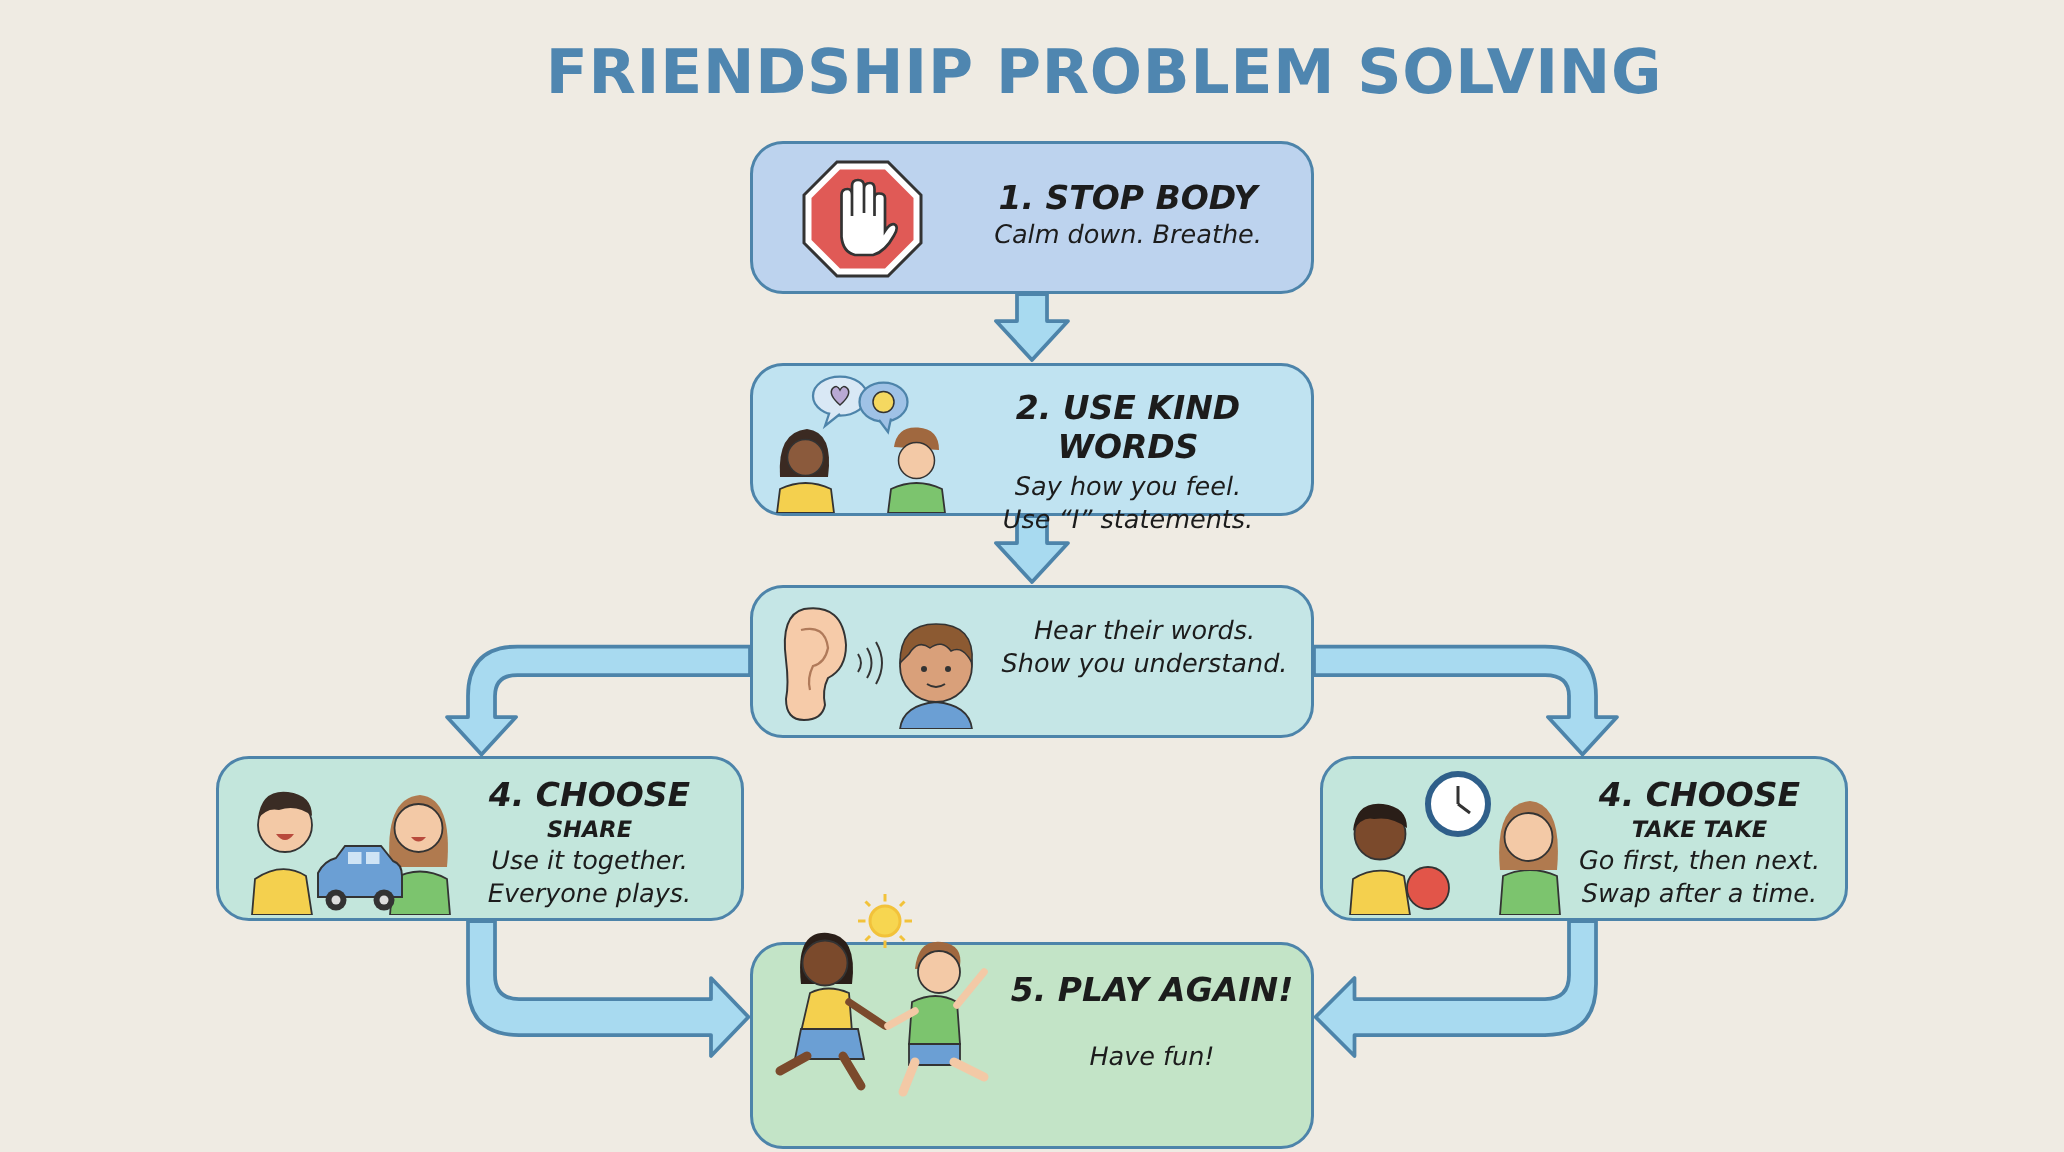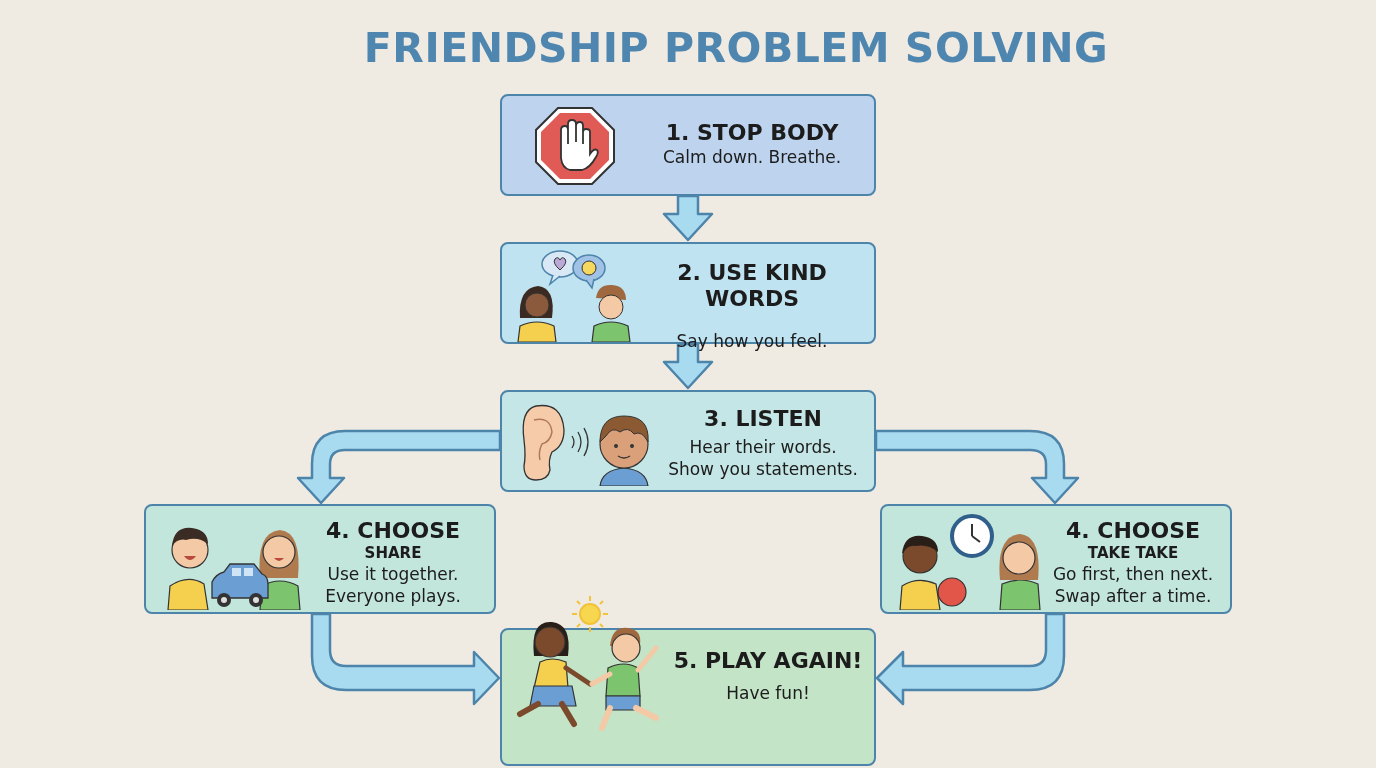--- a/index.html
+++ b/index.html
@@ -1,18 +1,18 @@
 <!DOCTYPE html>
 <html><head>
 <meta charset="utf-8">
 <style>
   html, body { margin:0; padding:0; }
   body { width:1376px; height:768px; background:#efebe3; position:relative; overflow:hidden; font-family:"DejaVu Sans", sans-serif; }
   .title { position:absolute; left:0; top:24px; width:1376px; text-align:center; font-size:41px; font-weight:bold; color:#4f86b0; letter-spacing:0.5px;margin-left:48px; }
-  .box { position:absolute; border:2.5px solid #4d84aa; border-radius:8px; box-sizing:border-box; }
+  .box { position:absolute; border:2.5px solid #4d84aa; border-radius:22px; box-sizing:border-box;font-style:italic; }
   .b1 { left:500px; top:94px; width:376px; height:102px; background:#bdd3ee; }
   .b2 { left:500px; top:242px; width:376px; height:102px; background:#c0e3f1; }
   .b3 { left:500px; top:390px; width:376px; height:102px; background:#c5e6e6; }
   .b4a { left:144px; top:504px; width:352px; height:110px; background:#c3e6dc; }
   .b4b { left:880px; top:504px; width:352px; height:110px; background:#c3e6dc; }
   .b5 { left:500px; top:628px; width:376px; height:138px; background:#c3e4c7; }
   .txt { position:absolute; text-align:center; color:#1c1c1c; }
   .hd { font-weight:bold; font-size:22px; line-height:26px; }
   .sub { font-weight:bold; font-size:15px; line-height:19px; }
   .ln { font-size:17px; line-height:22px; }
@@ -67,21 +67,22 @@
     <path d="M8,70 Q6,40 26,38 Q44,40 40,70 Z" fill="#3b2a22"></path>
     <circle cx="25" cy="57" r="12" fill="#8b5a3c" stroke="#333" stroke-width="1"></circle>
     <path d="M6,94 L8,78 Q25,70 42,78 L44,94 Z" fill="#f4d04e" stroke="#333" stroke-width="1.2"></path>
 
     <path d="M84,50 Q86,36 100,37 Q114,38 114,52 Z" fill="#a0683f"></path>
     <circle cx="99" cy="59" r="12" fill="#f3c9a6" stroke="#333" stroke-width="1"></circle>
     <path d="M80,94 L82,78 Q99,70 116,78 L118,94 Z" fill="#7cc46e" stroke="#333" stroke-width="1.2"></path>
   </svg>
   <div class="txt" style="left:130px;top:16px;width:240px;text-align:center;">
     <div class="hd">2. USE KIND WORDS</div>
-    <div class="ln" style="margin-top:18px">Say how you feel.</div>
+    <div class="ln" style="margin-top:2px">Say how you feel.</div>
+    <div class="ln">Use “I” statements.</div>
   </div>
 </div>
 
 <div class="box b3">
   <svg class="ill" style="left:16px;top:8px" width="140" height="86" viewBox="0 0 140 86">
     <g>
       <path d="M18,6 Q44,2 46,30 Q46,46 34,52 Q30,60 32,70 Q30,80 18,80 Q6,80 6,66 Q8,56 6,40 Q2,10 18,6 Z" fill="#f6cba9" stroke="#333" stroke-width="1.3"></path>
       <path d="M16,20 Q32,16 34,32 Q32,42 24,44 Q20,52 22,60" fill="none" stroke="#b07a5a" stroke-width="1.5"></path>
     </g>
     <g fill="none" stroke="#333" stroke-width="1.3">
@@ -90,23 +91,22 @@
         <path d="M66,28 Q74,42 66,56"></path>
     </g>
     <path d="M82,86 Q84,70 106,68 Q128,70 130,86 Z" fill="#6b9fd4" stroke="#333" stroke-width="1.2"></path>
     <circle cx="106" cy="44" r="24" fill="#d9a07a" stroke="#333" stroke-width="1.2"></circle>
     <path d="M82,42 Q82,16 106,16 Q132,16 130,42 Q124,30 116,34 Q110,26 102,32 Q94,26 88,36 Z" fill="#8c5a32" stroke="#333" stroke-width="1"></path>
     <circle cx="98" cy="46" r="2" fill="#333"></circle>
       <circle cx="114" cy="46" r="2" fill="#333"></circle>
     <path d="M100,56 Q106,60 112,56" fill="none" stroke="#333" stroke-width="1.3"></path>
   </svg>
   <div class="txt" style="left:150px;top:14px;width:222px;">
-    <div class="hd">3. LISTEN</div>
     <div class="ln" style="margin-top:4px">Hear their words.</div>
-    <div class="ln">Show you statements.</div>
+    <div class="ln">Show you understand.</div>
   </div>
 </div>
 
 <div class="box b4a">
   <svg class="ill" style="left:18px;top:12px" width="140" height="92" viewBox="0 0 140 92">
     <path d="M4,92 L6,68 Q24,56 40,66 L44,92 Z" fill="#f4d04e" stroke="#333" stroke-width="1.2"></path>
     <circle cx="26" cy="32" r="18" fill="#f3c9a6" stroke="#333" stroke-width="1.2"></circle>
     <path d="M8,28 Q10,8 28,10 Q44,12 44,26 Q34,18 22,22 Q14,20 8,28 Z" fill="#3a2c24"></path>
     <path d="M20,38 Q26,46 32,38 Z" fill="#b84a3c"></path>
     <path d="M96,92 L98,68 Q116,58 134,68 L136,92 Z" fill="#7cc46e" stroke="#333" stroke-width="1.2"></path>
@@ -150,21 +150,21 @@
     <div class="hd">4. CHOOSE</div>
     <div class="sub">TAKE TAKE</div>
     <div class="ln">Go first, then next.</div>
     <div class="ln">Swap after a time.</div>
   </div>
 </div>
 
 <div class="box b5">
   <div class="txt" style="left:166px;top:18px;width:200px;">
     <div class="hd">5. PLAY AGAIN!</div>
-    <div class="ln" style="margin-top:8px">Have fun!</div>
+    <div class="ln" style="margin-top:20px">Have fun!</div>
   </div>
 </div>
 
 <svg class="ill" style="left:510px;top:596px" width="160" height="140" viewBox="0 0 160 140">
   <g stroke="#f2c23a" stroke-width="2">
     <circle cx="80" cy="18" r="10" fill="#f7d650"></circle>
     <line x1="80" y1="0" x2="80" y2="5"></line>
       <line x1="80" y1="31" x2="80" y2="36"></line>
     <line x1="62" y1="18" x2="67" y2="18"></line>
       <line x1="93" y1="18" x2="98" y2="18"></line>

